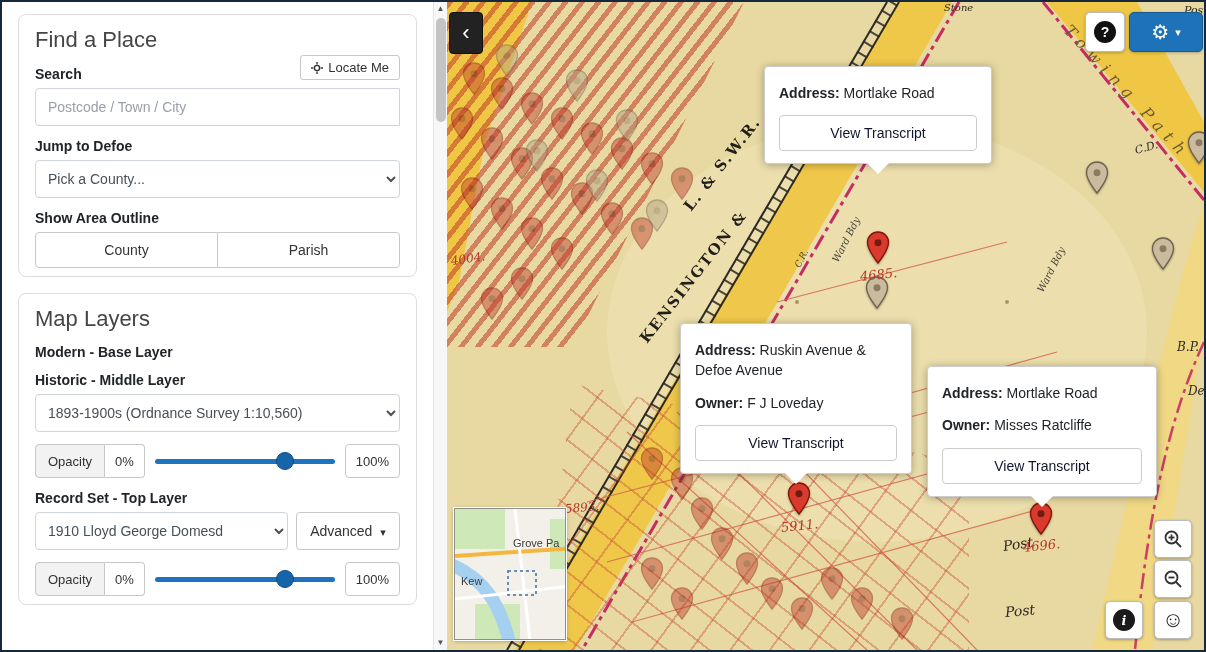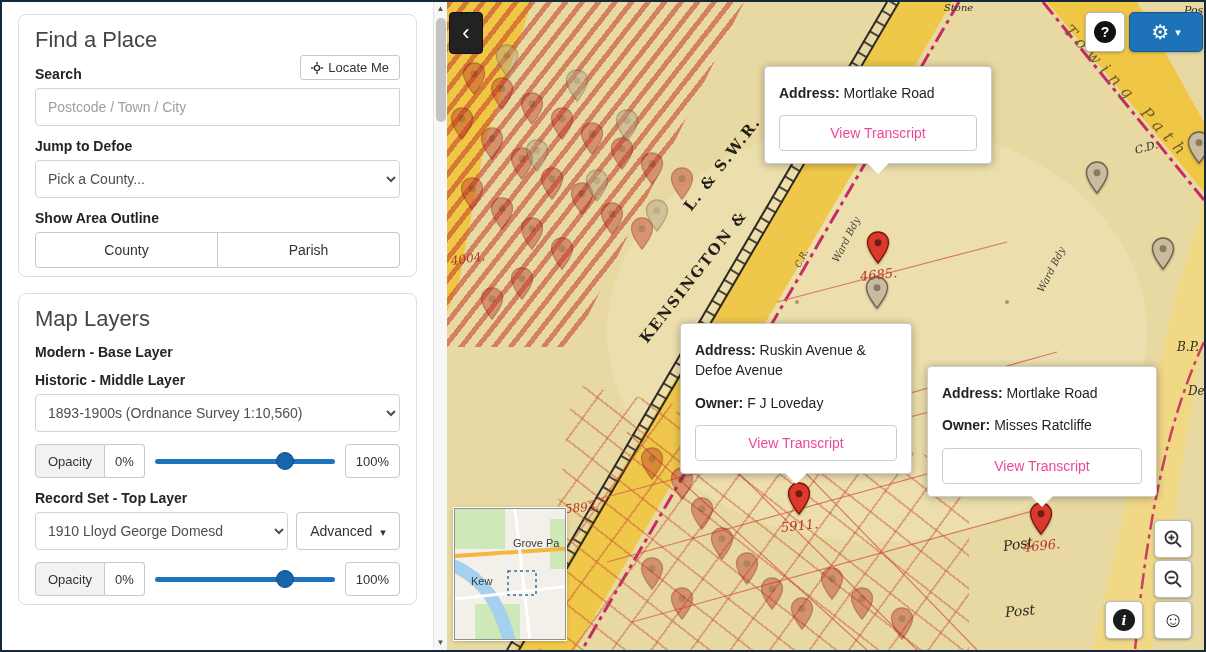--- a/index.html
+++ b/index.html
@@ -56,21 +56,21 @@
   .pin{position:absolute;width:24px;height:33px;filter:drop-shadow(0 1px 1px rgba(0,0,0,.35));cursor:pointer}
   .pin svg{width:100%;height:100%;display:block}
   .pin.dim{opacity:.45;filter:none;cursor:default}
   .pin-num{position:absolute;font-family:"DejaVu Serif",serif;font-style:italic;font-size:13px;color:#b3362a;transform:rotate(-6deg);white-space:nowrap}
 
   
   .popup{position:absolute;z-index:30;background:#fff;border:1px solid #ccc;border-radius:4px;box-shadow:0 1px 8px rgba(0,0,0,.3);padding:12px 14px;font-size:14px;color:#212529}
   .popup::after{content:"";position:absolute;left:50%;bottom:-11px;margin-left:-11px;border:11px solid transparent;border-top-color:#fff;border-bottom:none}
   .popup p{margin:4px 0 12px;line-height:1.45}
   .popup .b{font-weight:700}
-  .vt-btn{display:block;width:100%;height:36px;background:#fff;border:1px solid #ccc;border-radius:4px;font-size:14px;color:#ec4899;cursor:pointer}
+  .vt-btn{display:block;width:100%;height:36px;background:#fff;border:1px solid #ccc;border-radius:4px;font-size:14px;color:#0f172a;cursor:pointer}
   .p1{left:317px;top:64px;width:228px}
   .p2{left:233px;top:321px;width:232px}
   .p3{left:480px;top:364px;width:230px}
 
   
   .collapse-btn{position:absolute;left:2px;top:10px;width:34px;height:42px;background:#222;border:1px solid #111;border-radius:4px;color:#fff;font-size:22px;z-index:40;display:flex;align-items:center;justify-content:center;cursor:pointer}
   .help-btn{position:absolute;left:638px;top:10px;width:40px;height:40px;background:#fff;border:1px solid #bbb;border-radius:5px;z-index:40;display:flex;align-items:center;justify-content:center;box-shadow:0 1px 3px rgba(0,0,0,.25);cursor:pointer}
   .q-circle{width:22px;height:22px;border-radius:50%;background:#111;color:#fff;font-size:14px;font-weight:700;display:flex;align-items:center;justify-content:center}
   .gear-btn{position:absolute;left:682px;top:10px;width:74px;height:40px;background:#1e73b8;border:1px solid #15598f;border-radius:5px;z-index:40;display:flex;align-items:center;justify-content:center;gap:6px;color:#fff;box-shadow:0 1px 3px rgba(0,0,0,.25);cursor:pointer}
   .gear-glyph{font-size:20px;line-height:1}
@@ -586,18 +586,18 @@
         <rect x="95" y="10" width="40" height="50" fill="#cfe8b8"></rect>
         <rect x="20" y="95" width="45" height="37" fill="#cfe8b8"></rect>
         <path d="M-5,55 C30,70 45,95 55,135" stroke="#a6d0f0" stroke-width="13" fill="none"></path>
         <path d="M0,47 L135,38" stroke="#f4b63f" stroke-width="4" fill="none"></path>
         <path d="M60,0 L75,132" stroke="#ffffff" stroke-width="3" fill="none"></path>
         <path d="M0,90 L135,75" stroke="#ffffff" stroke-width="3" fill="none"></path>
         <rect x="53" y="62" width="28" height="24" fill="none" stroke="#3a6ea8" stroke-width="1.5" stroke-dasharray="3 3"></rect>
       </svg>
       <div id="mm-labels">
           <div class="mm-label" style="position: absolute; left: 58px; top: 28px;">Grove Pa</div>
-          <div class="mm-label" style="position: absolute; left: 16px; top: 66px; text-align: right;">Kew</div>
+          <div class="mm-label" style="position: absolute; left: 6px; top: 66px; text-align: right;">Kew</div>
         </div>
     </div>
 
   </main>
 </div>
 
 </body></html>

